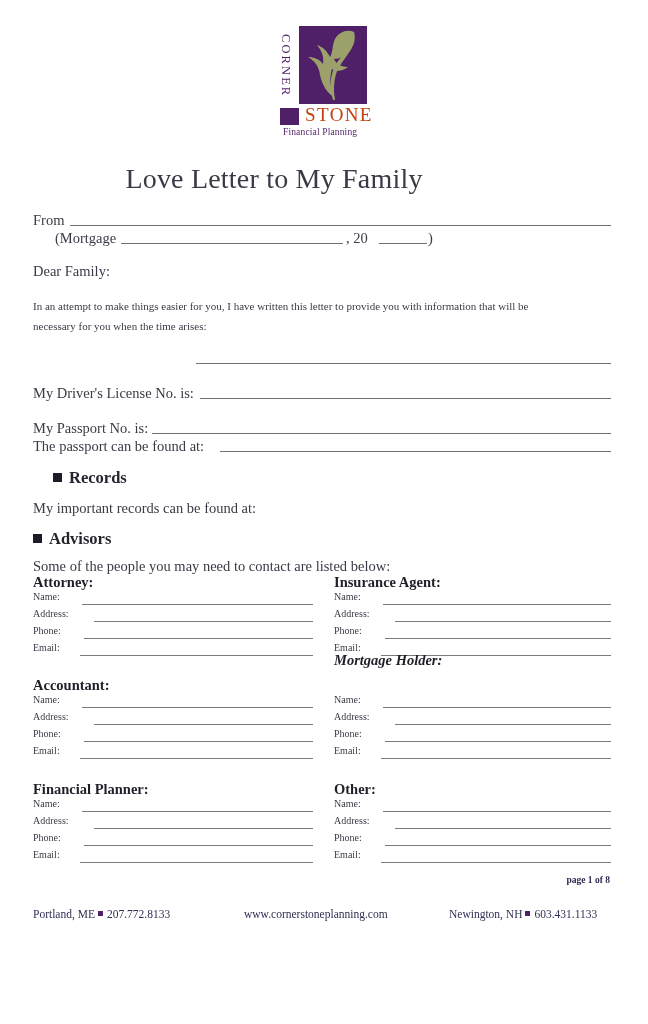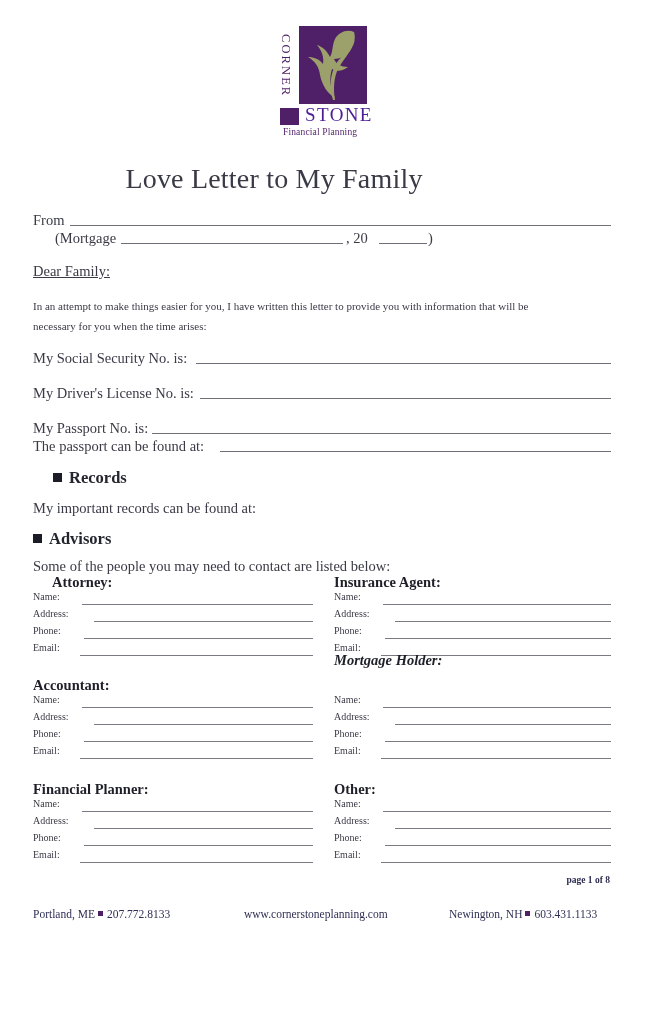--- a/index.html
+++ b/index.html
@@ -70,21 +70,21 @@
     height: 17px;
     background: #4f1f68;
   }
   .logo-stone {
     position: absolute;
     left: 28px;
     top: 78px;
     font-family: "Liberation Serif", "DejaVu Serif", serif;
     font-size: 19px;
     letter-spacing: 1.4px;
-    color: #4c1d95;
+    color: #c2410c;
     line-height: 22px;
     white-space: nowrap;
   }
   .logo-tagline {
     position: absolute;
     left: 6px;
     top: 101px;
     font-family: "Liberation Serif", "DejaVu Serif", serif;
     font-size: 9.5px;
     color: #4f1f68;
@@ -224,24 +224,23 @@
 
   <div class="txt" style="left:33px; top:211px;">From</div>
   <div class="rule" style="left:70px; top:225px; width:541px;"></div>
 
   <div class="txt" style="left:55px; top:229px;">(Mortgage</div>
   <div class="rule" style="left:121px; top:243px; width:222px;"></div>
   <div class="txt" style="left:346px; top:229px;">, 20</div>
   <div class="rule" style="left:379px; top:243px; width:48px;"></div>
   <div class="txt" style="left:428px; top:229px;">)</div>
 
-  <div class="txt" style="left:33px; top:262px;text-decoration:underline;">Dear Family:</div>
+  <div class="txt" style="left:33px; top:262px;">Dear Family:</div>
   <div class="para" style="left:33px; top:296px; width:530px;">In an attempt to make things easier for you, I have written this letter to provide you with information that will be necessary for you when the time arises:</div>
 
-  <div class="txt" style="left:33px; top:349px;">My Social Security No. is:</div>
   <div class="rule" style="left:196px; top:363px; width:415px;"></div>
 
   <div class="txt" style="left:33px; top:384px;">My Driver's License No. is:</div>
   <div class="rule" style="left:200px; top:398px; width:411px;"></div>
 
   <div class="txt" style="left:33px; top:419px;">My Passport No. is:</div>
   <div class="rule" style="left:152px; top:433px; width:459px;"></div>
 
   <div class="txt" style="left:33px; top:437px;">The passport can be found at:</div>
   <div class="rule" style="left:220px; top:451px; width:391px;"></div>
@@ -249,21 +248,21 @@
   <div class="section-head" style="left:33px; top:468px;margin-left:20px;">
     <span class="sq-bullet"></span><span>Records</span>
   </div>
   <div class="txt" style="left:33px; top:469px; margin-top:30px;">My important records can be found at:</div>
 
   <div class="section-head" style="left:33px; top:529px;">
     <span class="sq-bullet"></span><span>Advisors</span>
   </div>
   <div class="txt" style="left:33px; top:557px;">Some of the people you may need to contact are listed below:</div>
 
-  <div class="adv-title" style="left:33px; top:574px;margin-left:19px;">Attorney:</div>
+  <div class="adv-title" style="left:33px; top:574px;">Attorney:</div>
   <div class="adv-label" style="left:33px; top:591px;">Name:</div>
   <div class="rule-thin" style="left:82px; top:604px; width:231px;"></div>
   <div class="adv-label" style="left:33px; top:608px;">Address:</div>
   <div class="rule-thin" style="left:94px; top:621px; width:219px;"></div>
   <div class="adv-label" style="left:33px; top:625px;">Phone:</div>
   <div class="rule-thin" style="left:84px; top:638px; width:229px;"></div>
   <div class="adv-label" style="left:33px; top:642px;">Email:</div>
   <div class="rule-thin" style="left:80px; top:655px; width:233px;"></div>
 
   <div class="adv-title" style="left:334px; top:574px;">Insurance Agent:</div>

